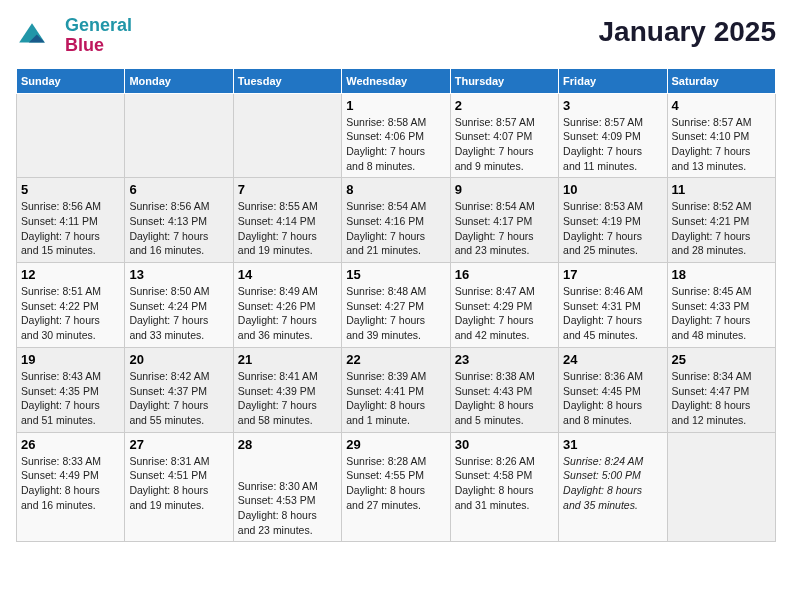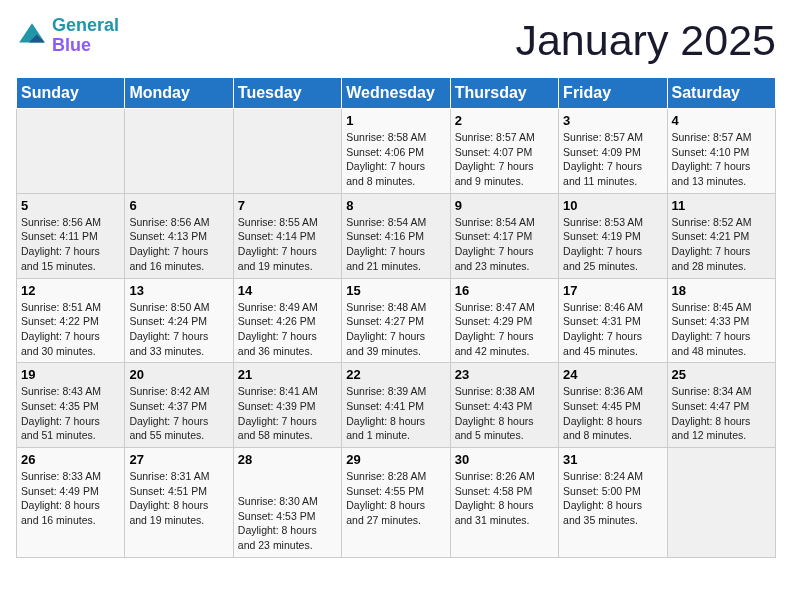--- a/index.html
+++ b/index.html
@@ -12,58 +12,58 @@
     }
     .header {
       display: flex;
       justify-content: space-between;
       align-items: flex-start;
       margin-bottom: 12px;
     }
     .logo {
       display: flex;
       align-items: center;
-      gap: 4px;
+      gap: 17px;
     }
     .logo-text {
       font-size: 18px;
       font-weight: bold;
       color: #1a1a2e;
       line-height: 1.1;
     }
     .logo-text span {
       color: #2196a8;
     }
     .logo-icon {
       width: 32px;
       height: 32px;
     }
     .title-block {
       text-align: right;
     }
     .month-title {
-      font-size: 43px;
-      font-weight: normal;
+      font-size: 28px;
+      font-weight: bold;
       color: #1a1a2e;
     }
     .location-title {
       font-size: 16px;
       color: #444;
     }
     .calendar {
       width: 100%;
       border-collapse: collapse;
       font-size: 11px;
     }
     .calendar thead th {
       background: #2175c4;
       color: #fff;
       padding: 6px 4px;
       text-align: left;
-      font-size: 16px;
+      font-size: 11px;
       font-weight: bold;
       border: 1px solid #fff;
     }
     .calendar tbody td {
       border: 1px solid #ccc;
       vertical-align: top;
       padding: 4px;
       min-height: 80px;
       width: 108px;
       background: #fff;
@@ -92,21 +92,21 @@
 <body>
 
 <div class="header">
   <div class="logo">
     <svg class="logo-icon" viewBox="0 0 40 40">
       <polygon points="20,4 36,28 4,28" fill="#2196a8"></polygon>
       <polygon points="26,18 36,28 16,28" fill="#1a5a8a"></polygon>
     </svg>
     <div class="logo-text">
       <div><span>General</span></div>
-      <div><span style="color:#8b5cf6;">Blue</span></div>
+      <div><span style="color:#be185d;">Blue</span></div>
     </div>
   </div>
   <div class="title-block">
     <div class="month-title">January 2025</div>
   </div>
 </div>
 
 <table class="calendar">
   <thead>
     <tr id="weekday-header">
@@ -337,21 +337,21 @@
         </td>
         <td>
           <div class="day-number">30</div>
           <div class="day-info" style="white-space: pre-line;">Sunrise: 8:26 AM
 Sunset: 4:58 PM
 Daylight: 8 hours
 and 31 minutes.</div>
         </td>
         <td>
           <div class="day-number">31</div>
-          <div class="day-info" style="white-space: pre-line;">Sunrise: 8:24 AM
+          <div class="day-info" style="white-space: pre-line; font-style: italic;">Sunrise: 8:24 AM
 Sunset: 5:00 PM
 Daylight: 8 hours
 and 35 minutes.</div>
         </td>
         <td class="empty"></td>
       </tr>
     </tbody>
 </table>
 
 </body></html>

